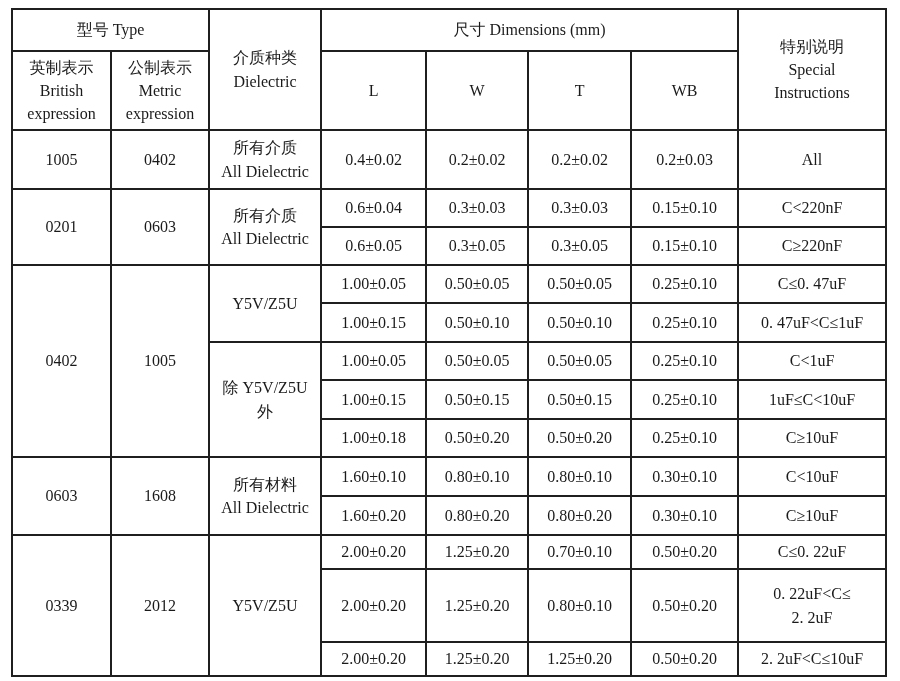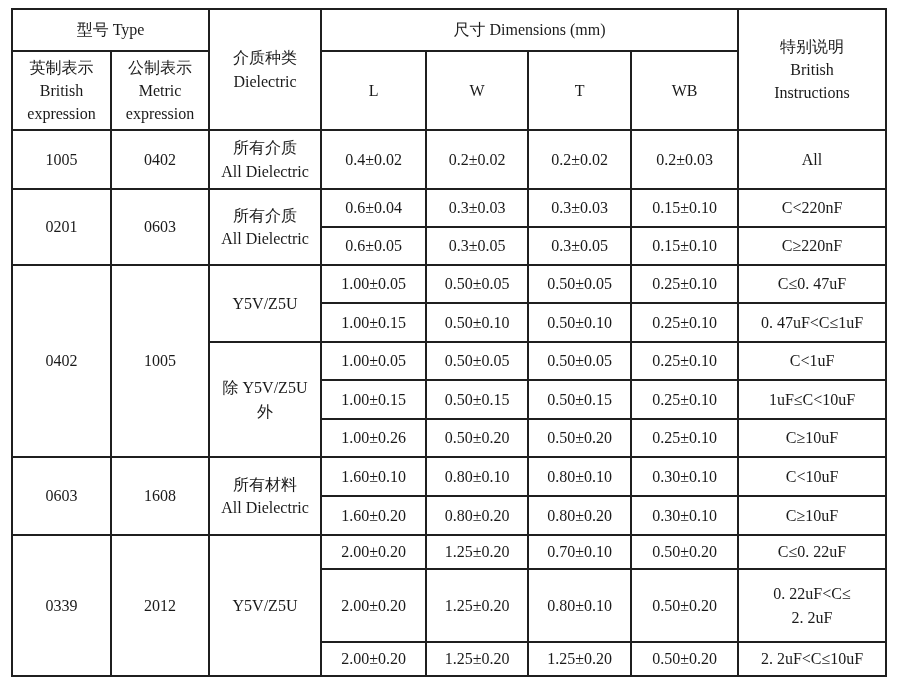--- a/index.html
+++ b/index.html
@@ -63,21 +63,21 @@
         <col style="width:148px">
     </colgroup>
     <tbody>
 
       <tr class="hr1">
         <td colspan="2" class="grouphead">型号 Type</td>
         <td rowspan="2">介质种类
 Dielectric</td>
         <td colspan="4" class="keepspace">尺寸    Dimensions    (mm)</td>
         <td rowspan="2">特别说明
-British
+Special
 Instructions</td>
       </tr>
       <tr class="hr2">
         <td>英制表示
 British
 expression</td>
         <td>公制表示
 Metric
 expression</td>
         <td>L</td>
@@ -144,21 +144,21 @@
         <td>C&lt;1uF</td>
       </tr>
       <tr class="r-std2">
         <td>1.00±0.15</td>
         <td>0.50±0.15</td>
         <td>0.50±0.15</td>
         <td>0.25±0.10</td>
         <td>1uF≤C&lt;10uF</td>
       </tr>
       <tr class="r-std">
-        <td>1.00±0.26</td>
+        <td>1.00±0.18</td>
         <td>0.50±0.20</td>
         <td>0.50±0.20</td>
         <td>0.25±0.10</td>
         <td>C≥10uF</td>
       </tr>
 
       <tr class="r-std2">
         <td rowspan="2">0603</td>
         <td rowspan="2">1608</td>
         <td rowspan="2">所有材料

